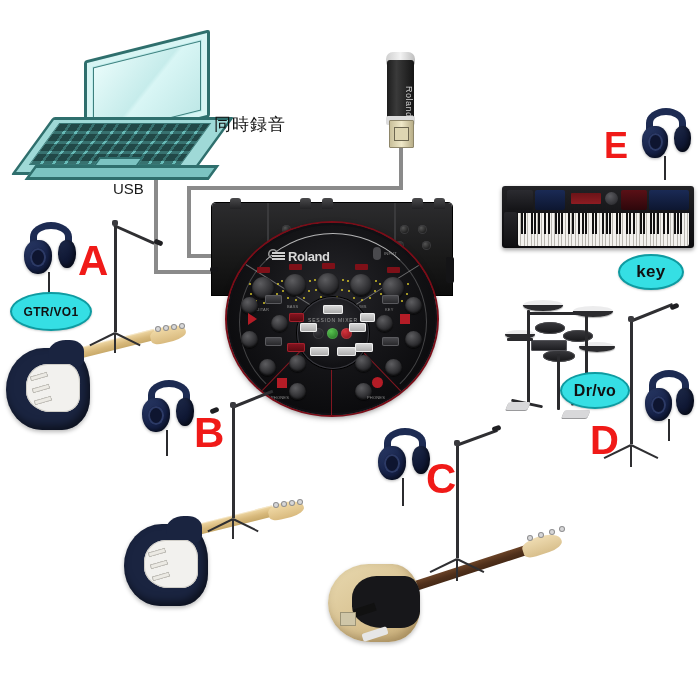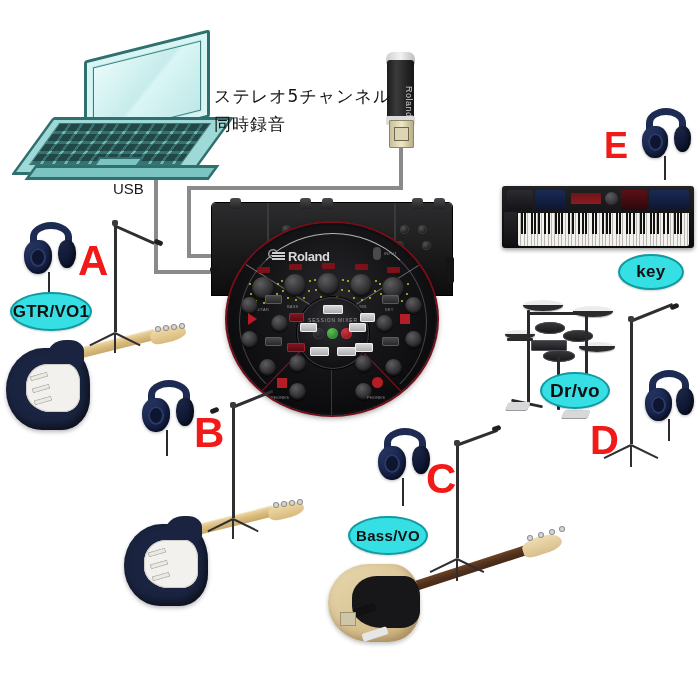--- a/index.html
+++ b/index.html
@@ -343,21 +343,20 @@
 
   <div class="usbstick">
     <div class="usb-cap"></div>
     <div class="usb-body">
       <div class="usb-brand">Roland</div>
     </div>
     <div class="usb-shroud"></div>
     <div class="usb-conn"></div>
   </div>
 
-  <div class="jp" style="left:214px;top:85px;">ステレオ5チャンネル</div>
   <div class="jp" style="left:214px;top:113px;">同時録音</div>
 
   <div class="mixer">
     <div class="mixer-back"></div>
 
     <div class="jack" style="left:18px;top:-5px;"></div>
     <div class="jack" style="left:88px;top:-5px;"></div>
     <div class="jack" style="left:110px;top:-5px;"></div>
     <div class="jack" style="left:200px;top:-5px;"></div>
     <div class="jack" style="left:222px;top:-5px;"></div>
@@ -618,21 +617,21 @@
     <div class="bar" style="left:80px;top:22px;width:3px;height:86px;"></div>
     <div class="bar" style="left:52px;top:62px;width:3px;height:56px;"></div>
     <div class="bar" style="left:2px;top:46px;width:26px;height:3px;"></div>
     <div class="bar" style="left:24px;top:20px;width:60px;height:3px;"></div>
     <div class="bar" style="left:6px;top:110px;width:32px;height:3px;transform:rotate(12deg);"></div>
     <div class="bar" style="left:66px;top:108px;width:32px;height:3px;transform:rotate(-10deg);"></div>
     <div class="pedal" style="left:2px;top:110px;"></div>
     <div class="pedal" style="left:58px;top:118px;width:26px;"></div>
   </div>
 
-  <div class="oval" style="left:540px;top:372px;width:66px;height:33px;font-size:19px;">Dr/vo</div>
+  <div class="oval" style="left:560px;top:372px;width:66px;height:33px;font-size:16px;">Dr/vo</div>
   <div class="bigletter" style="left:590px;top:420px;font-size:40px;">D</div>
 
   <div class="hp" style="left:643px;top:370px;width:52px;height:64px;">
     <div class="hp-band" style="left:6px;top:0;width:40px;height:30px;"></div>
     <div class="hp-cup back" style="left:33px;top:18px;width:18px;height:27px;"></div>
     <div class="hp-cup" style="left:2px;top:18px;width:27px;height:33px;"></div>
     <div class="hp-pad" style="left:8px;top:26px;width:15px;height:18px;"></div>
     <div class="hp-cord" style="left:25px;top:49px;height:22px;"></div>
   </div>
 
@@ -662,21 +661,21 @@
   </div>
 
   <div class="hp" style="left:22px;top:222px;width:56px;height:66px;">
     <div class="hp-band" style="left:8px;top:0;width:42px;height:30px;"></div>
     <div class="hp-cup back" style="left:36px;top:18px;width:18px;height:28px;"></div>
     <div class="hp-cup" style="left:2px;top:18px;width:28px;height:34px;"></div>
     <div class="hp-pad" style="left:8px;top:26px;width:16px;height:19px;"></div>
     <div class="hp-cord" style="left:26px;top:50px;height:26px;"></div>
   </div>
   <div class="bigletter" style="left:78px;top:240px;font-size:42px;">A</div>
-  <div class="oval" style="left:10px;top:292px;width:78px;height:35px;font-size:17px;">GTR/VO1</div>
+  <div class="oval" style="left:10px;top:292px;width:78px;height:35px;font-size:12px;">GTR/VO1</div>
 
   <div class="mic" style="left:92px;top:208px;width:72px;height:140px;">
     <div class="mic-pole" style="left:22px;top:14px;height:110px;"></div>
     <div class="mic-boom" style="left:22px;top:16px;width:44px;transform:rotate(24deg);"></div>
     <div class="mic-cap" style="left:62px;top:32px;transform:rotate(24deg);"></div>
     <div class="mic-joint" style="left:20px;top:12px;"></div>
     <div class="mic-leg" style="left:23px;top:124px;width:28px;transform:rotate(26deg);"></div>
     <div class="mic-leg" style="left:23px;top:124px;width:28px;transform:rotate(154deg);"></div>
     <div class="mic-leg" style="left:23px;top:124px;width:20px;transform:rotate(90deg);"></div>
   </div>
@@ -730,21 +729,20 @@
   </div>
 
   <div class="hp" style="left:376px;top:428px;width:56px;height:68px;">
     <div class="hp-band" style="left:8px;top:0;width:42px;height:30px;"></div>
     <div class="hp-cup back" style="left:36px;top:18px;width:18px;height:28px;"></div>
     <div class="hp-cup" style="left:2px;top:18px;width:28px;height:34px;"></div>
     <div class="hp-pad" style="left:8px;top:26px;width:16px;height:19px;"></div>
     <div class="hp-cord" style="left:26px;top:50px;height:28px;"></div>
   </div>
   <div class="bigletter" style="left:426px;top:458px;font-size:42px;">C</div>
-  <div class="oval" style="left:348px;top:516px;width:76px;height:35px;font-size:15px;">Bass/VO</div>
 
   <div class="mic" style="left:430px;top:420px;width:76px;height:152px;">
     <div class="mic-pole" style="left:26px;top:22px;height:116px;"></div>
     <div class="mic-boom" style="left:26px;top:24px;width:44px;transform:rotate(-20deg);"></div>
     <div class="mic-cap" style="left:62px;top:6px;transform:rotate(-20deg);"></div>
     <div class="mic-joint" style="left:24px;top:20px;"></div>
     <div class="mic-leg" style="left:27px;top:138px;width:30px;transform:rotate(26deg);"></div>
     <div class="mic-leg" style="left:27px;top:138px;width:30px;transform:rotate(154deg);"></div>
     <div class="mic-leg" style="left:27px;top:138px;width:22px;transform:rotate(90deg);"></div>
   </div>

